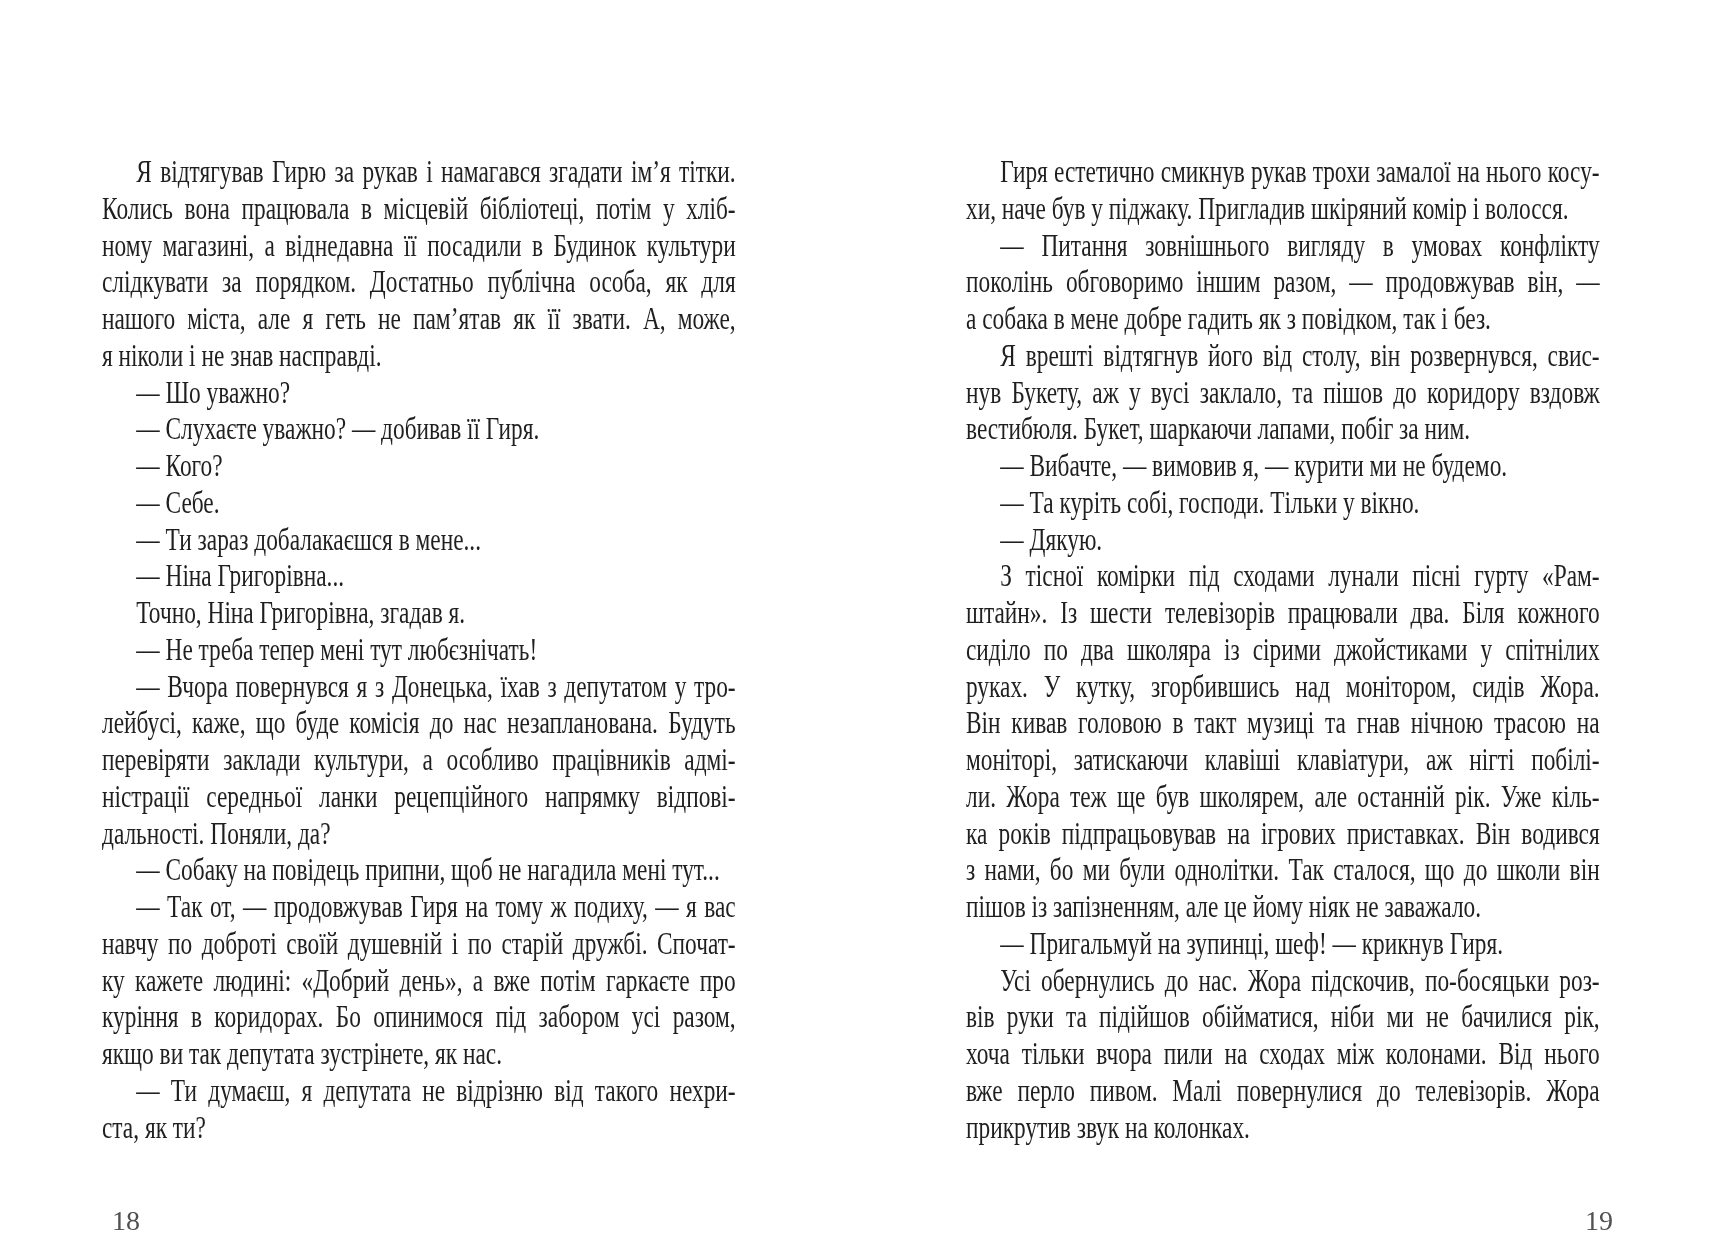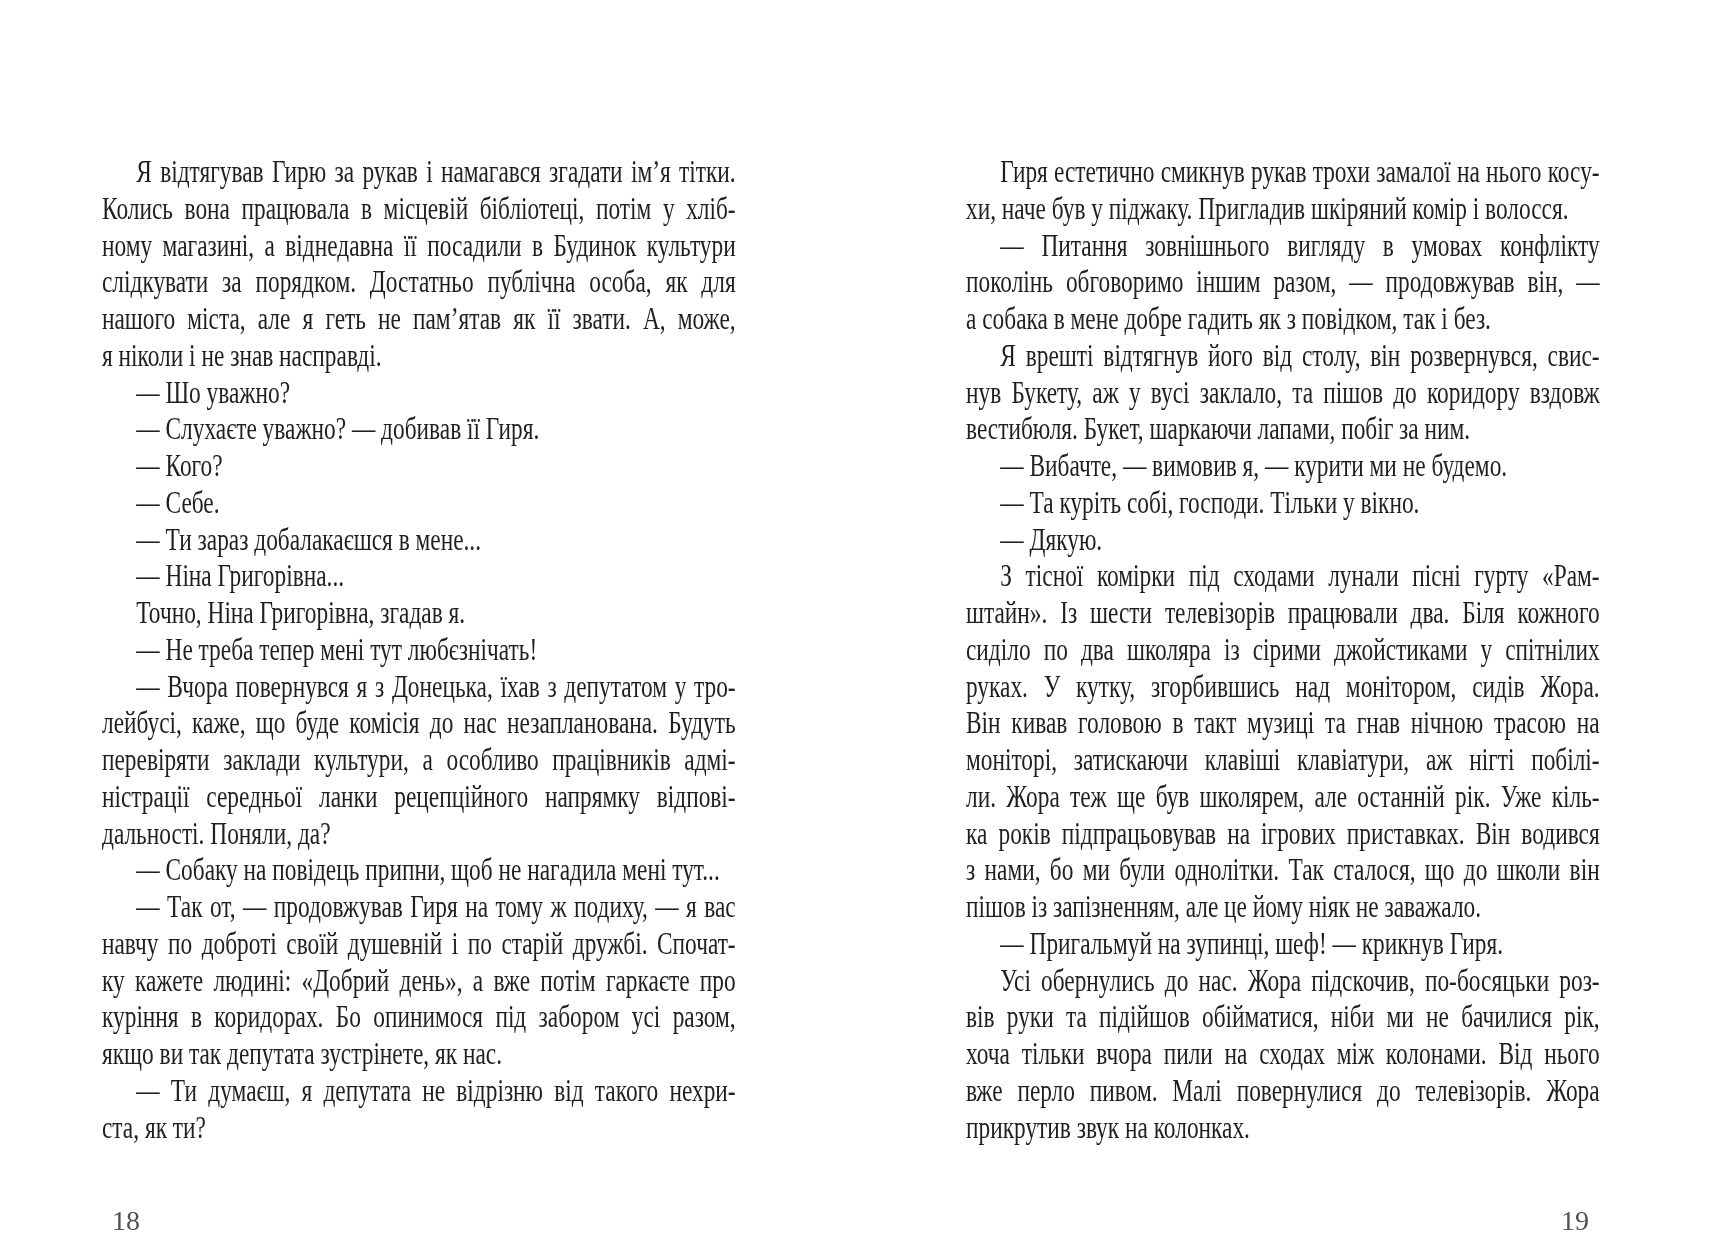--- a/index.html
+++ b/index.html
@@ -51,21 +51,21 @@
   }
 
   .folio {
     position: absolute;
     top: 1155px;
     font-size: 28px;
     line-height: 36px;
     color: #515151;
   }
   .folio.folio-left  { left: 112px; }
-  .folio.folio-right { right: 124px; }
+  .folio.folio-right { right: 100px; }
 </style>
 </head>
 <body>
 
 <div class="page left">
   <div class="page-text" id="text-left">
       <div class="para">
         <div class="line first">Я відтягував Гирю за рукав і намагався згадати ім’я тітки.</div>
         <div class="line">Колись вона працювала в місцевій бібліотеці, потім у хліб-</div>
         <div class="line">ному магазині, а віднедавна її посадили в Будинок культури</div>

